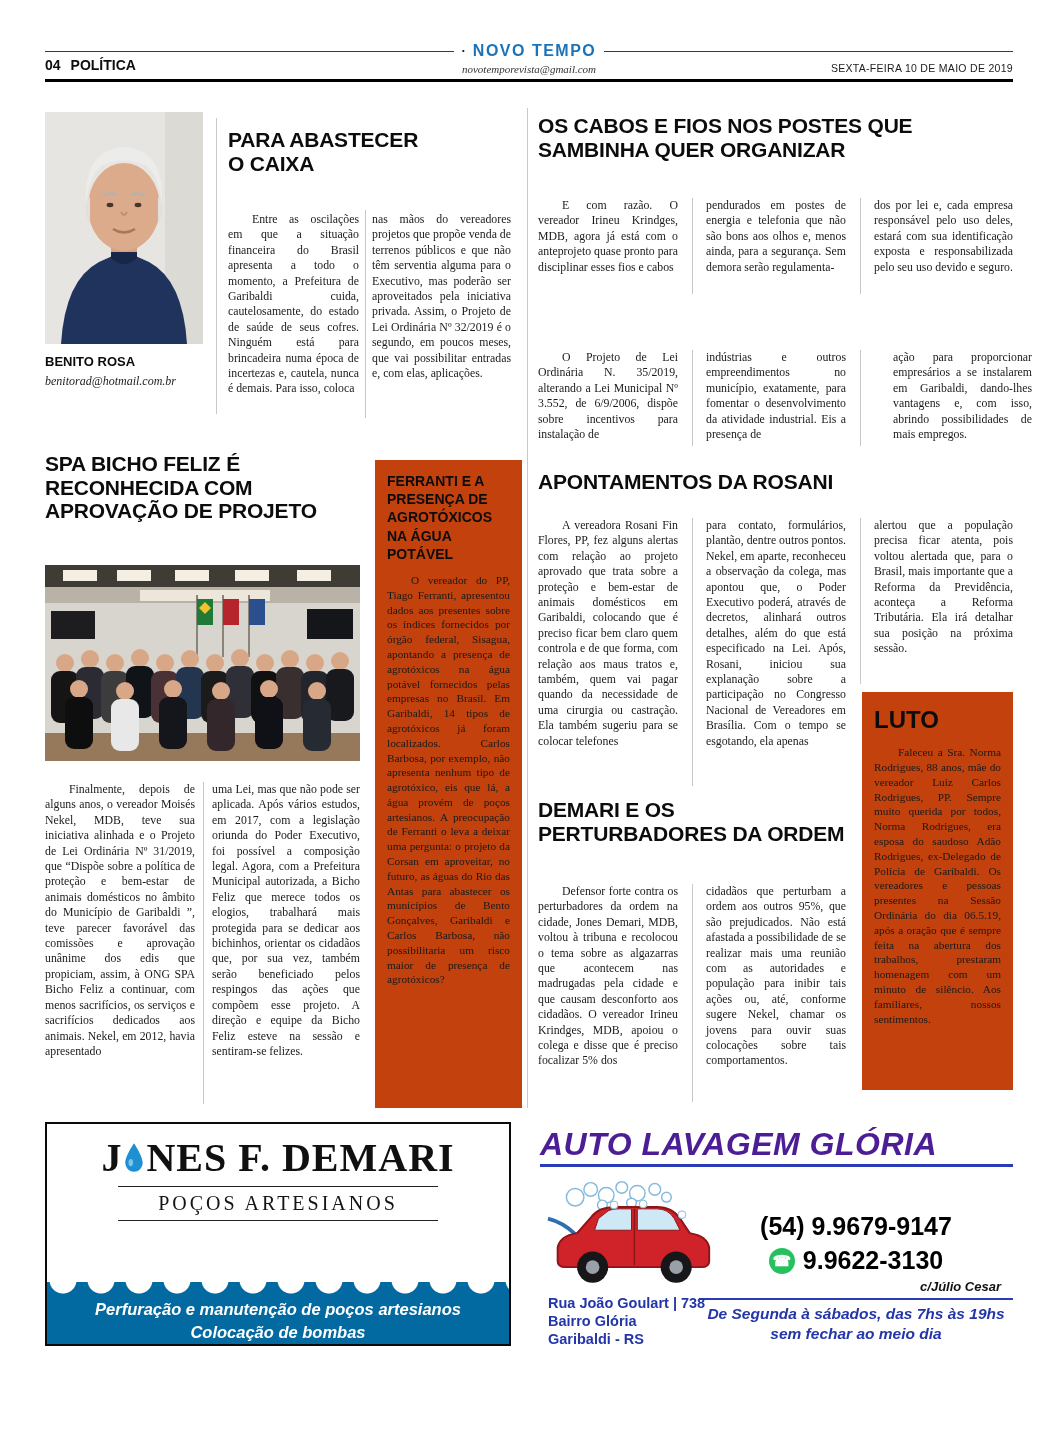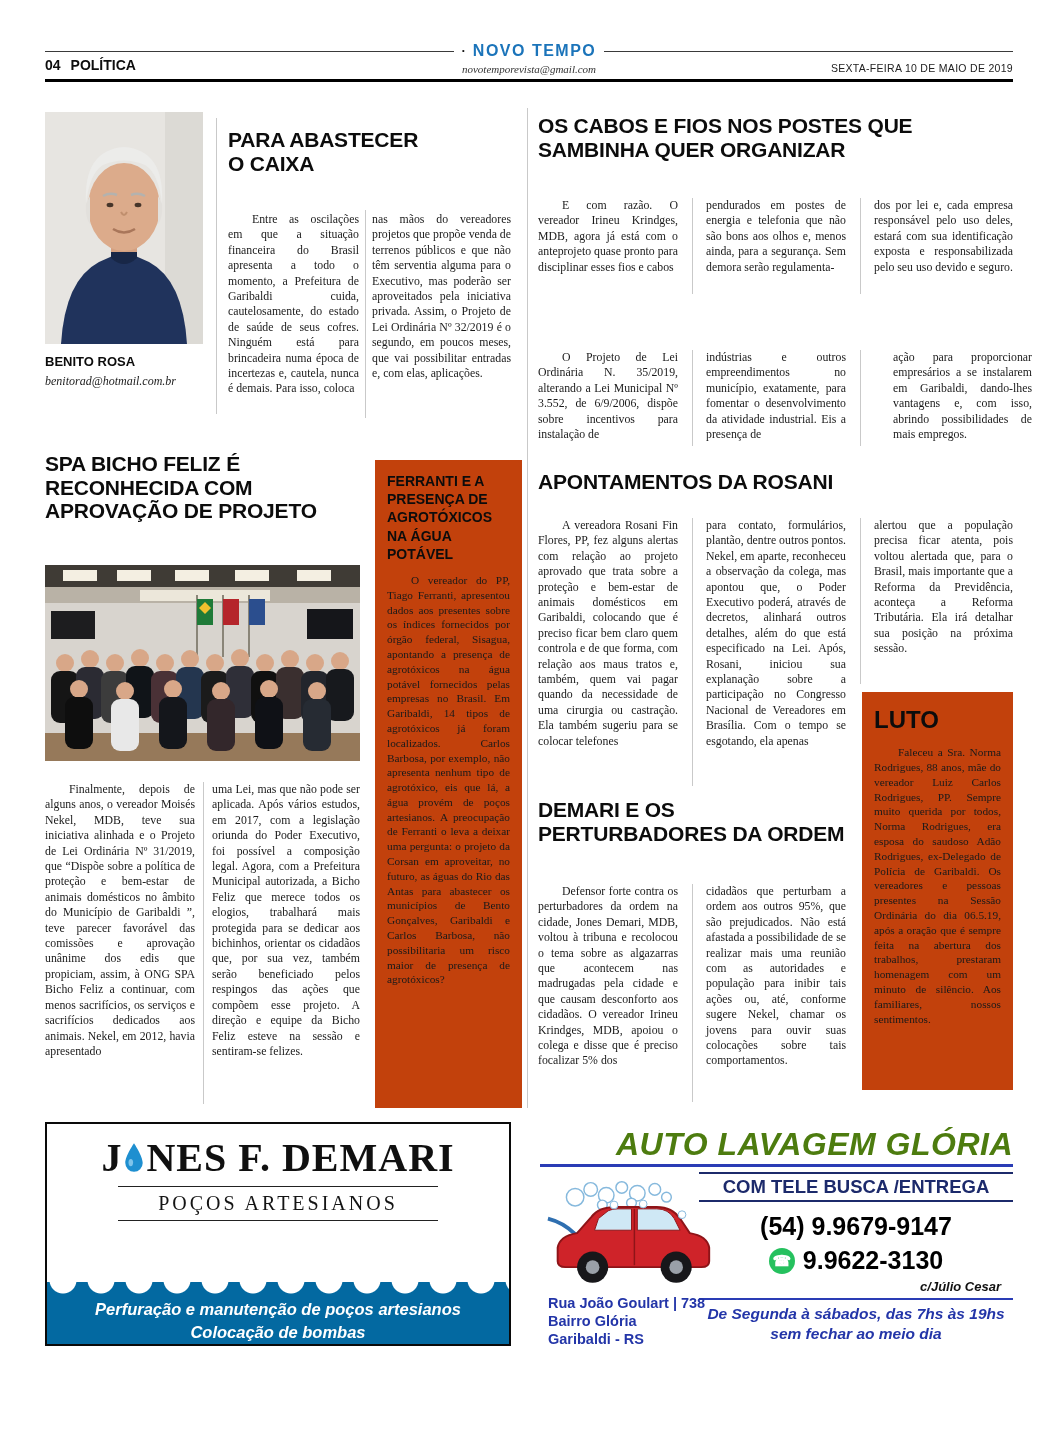--- a/index.html
+++ b/index.html
@@ -45,23 +45,23 @@
   .jones-strip { position:absolute; left:0; right:0; bottom:0; height:62px; background:#0369a1; }
   .jones-wave { position:absolute; top:0; left:0; right:0; height:13px;
                 background: radial-gradient(circle at 16px -2px, #ffffff 13px, rgba(255,255,255,0) 14px);
                 background-size:38px 13px; background-repeat:repeat-x; }
   .jones-strip-text { position:absolute; left:0; right:0; top:16px; text-align:center; color:#fff;
                       font-family:"Liberation Sans",sans-serif; font-weight:700; font-style:italic;
                       font-size:16.5px; line-height:1.4; }
 
   
   .ad-gloria { left:540px; top:1122px; width:473px; height:224px; background:#fff; }
-  .gloria-title { position:absolute; left:0; right:0; top:4px; text-align:right;
+  .gloria-title { position:absolute; left:0; right:0; top:4px; text-align:left;
                   font-family:"Liberation Sans",sans-serif; font-weight:700; font-style:italic;
-                  font-size:32px; color:#4d7c0f; letter-spacing:0.5px; }
+                  font-size:32px; color:#4c1d95; letter-spacing:0.5px; }
   .gloria-underline { position:absolute; left:0; right:0; top:42px; height:3px; background:#2a3cb5; }
   .gloria-sub { position:absolute; right:0; top:50px; width:314px; text-align:center;
                 border-top:2px solid #1c2a6b; border-bottom:2px solid #1c2a6b; padding:2px 0;
                 font-family:"Liberation Sans",sans-serif; font-weight:700; font-size:18.5px; color:#1c2a6b; }
   .gloria-phone1 { position:absolute; right:0; top:90px; width:314px; text-align:center;
                    font-family:"Liberation Sans",sans-serif; font-weight:700; font-size:25px; color:#000; }
   .gloria-phone2 { position:absolute; right:0; top:124px; width:314px; display:flex; justify-content:center;
                    align-items:center; gap:8px; font-family:"Liberation Sans",sans-serif; font-weight:700;
                    font-size:25px; color:#000; }
   .wa-icon { width:26px; height:26px; border-radius:50%; background:#25c15e; color:#fff;
@@ -226,21 +226,20 @@
       <div class="jones-strip-text">
         <div>Perfuração e manutenção de poços artesianos</div>
         <div>Colocação de bombas</div>
       </div>
     </div>
   </div>
 
   <div class="abs ad-gloria">
     <div class="gloria-title">AUTO LAVAGEM GLÓRIA</div>
     <div class="gloria-underline"></div>
-    <div class="gloria-sub">COM TELE BUSCA /ENTREGA</div>
     <div class="abs" style="left:6px;top:56px;width:170px;height:120px;">
       <svg viewBox="0 0 175 120" width="170" height="120">
         <g stroke="#86b9dd" stroke-width="1.5" fill="#ffffff">
           <circle cx="30" cy="18" r="9"></circle>
             <circle cx="46" cy="10" r="7"></circle>
             <circle cx="62" cy="16" r="8"></circle>
           <circle cx="78" cy="8" r="6"></circle>
             <circle cx="94" cy="14" r="8"></circle>
             <circle cx="112" cy="10" r="6"></circle>
           <circle cx="58" cy="26" r="5"></circle>

